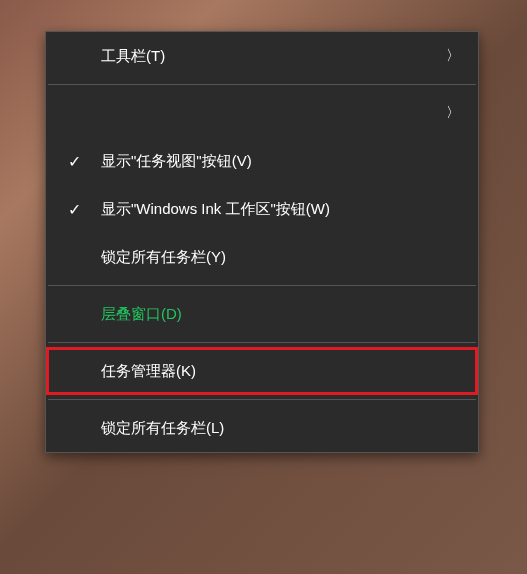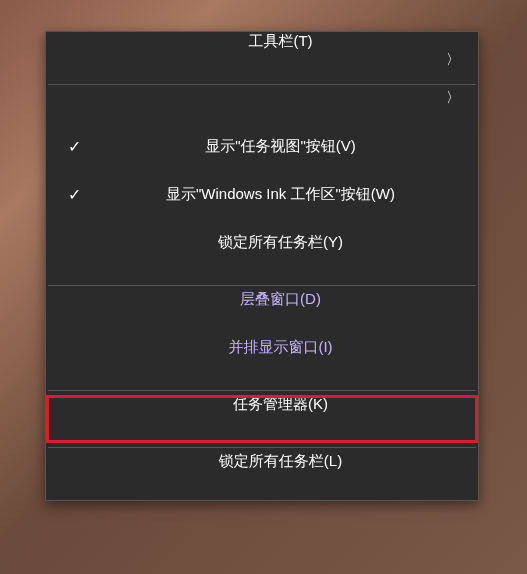--- a/index.html
+++ b/index.html
@@ -27,24 +27,23 @@
     .menu-item {
       display: flex;
       align-items: center;
       height: 48px;
       padding-left: 55px;
       padding-right: 18px;
       color: #ffffff;
       font-size: 15px;
       cursor: pointer;
       position: relative;
-      flex-direction: column;
     }
     .menu-item.disabled {
-      color: #c4b5fd;
+      color: #22c55e;
       cursor: default;
     }
     .menu-item.highlighted {
       outline: 3px solid #e01b24;
       outline-offset: -3px;
     }
     .checkmark {
       position: absolute;
       left: 22px;
       color: #ffffff;
@@ -94,23 +93,20 @@
     <span class="menu-label">锁定所有任务栏(Y)</span>
   </div>
 
   <div class="separator"></div>
 
   <div class="menu-item disabled">
     <span class="menu-label">层叠窗口(D)</span>
   </div>
 
 
-  <div class="menu-item disabled">
-    <span class="menu-label">并排显示窗口(I)</span>
-  </div>
 
 
   <div class="separator"></div>
 
   <div class="menu-item highlighted">
     <span class="menu-label">任务管理器(K)</span>
   </div>
 
   <div class="separator"></div>
 

